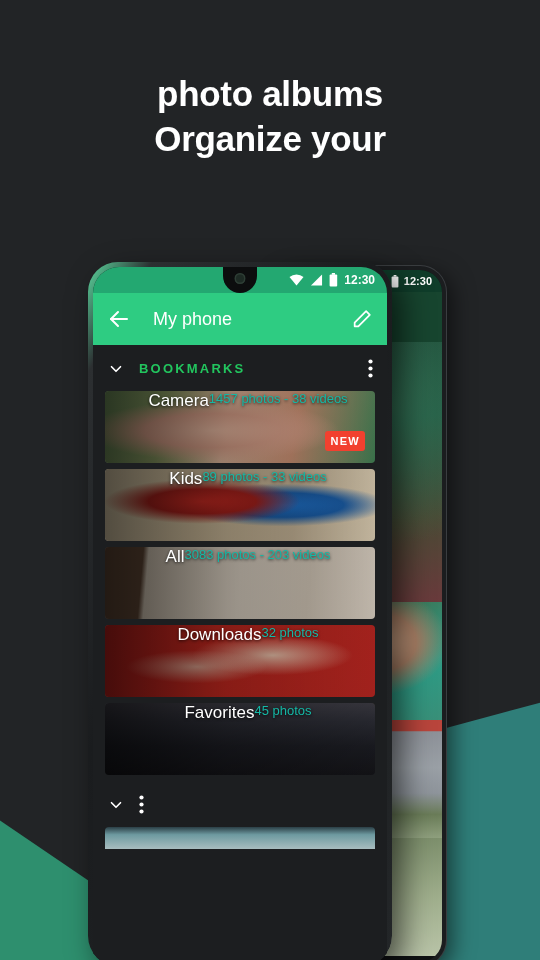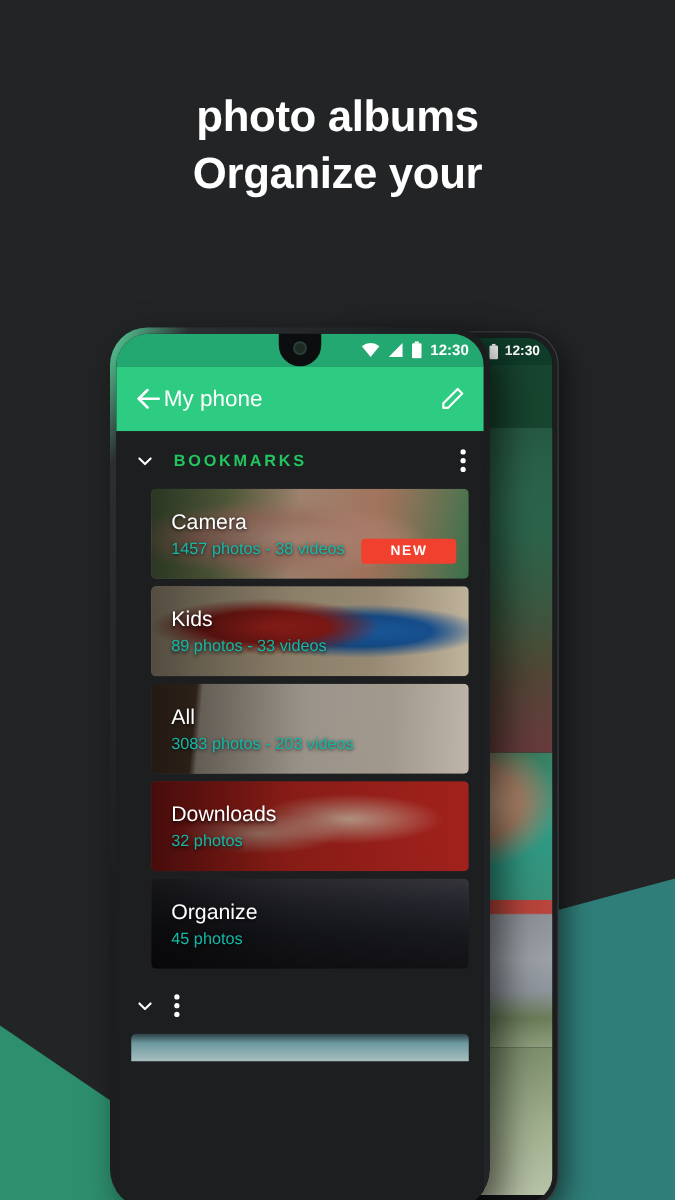--- a/index.html
+++ b/index.html
@@ -202,21 +202,21 @@
     box-shadow: inset 0 0 0 1.5px #2e3d35;
   }
 
   
   .f-appbar {
     height: 52px;
     background: #2ecc82;
     display: flex;
     align-items: center;
     padding: 0 14px;
-    gap: 0;
+    gap: 22px;
   }
   .f-appbar .title {
     flex: 1;
     color: #ffffff;
     font-size: 18px;
   }
 
   
   .f-content {
     background: #1c1e20;
@@ -240,24 +240,23 @@
 
   
   .album-list { padding: 0 12px; }
   .album-row {
     position: relative;
     height: 72px;
     border-radius: 4px;
     margin-bottom: 6px;
     overflow: hidden;
     display: flex;
-    flex-direction: column;
+    flex-direction: row;
     justify-content: center;
     padding-left: 16px;
-    margin-left: 16px;
   }
   .album-row .thumb {
     position: absolute;
     inset: 0;
     z-index: 0;
   }
   .album-row .scrim {
     position: absolute;
     inset: 0;
     z-index: 1;
@@ -276,21 +275,21 @@
   .badge-new {
     position: absolute;
     right: 10px;
     bottom: 12px;
     z-index: 3;
     background: #f2402f;
     color: #ffffff;
     font-size: 11px;
     font-weight: bold;
     letter-spacing: 1.3px;
-    padding: 4px 23px;
+    padding: 4px 5px;
     border-radius: 3px;
   }
   .row-trash {
     position: absolute;
     right: 16px;
     bottom: 14px;
     z-index: 3;
   }
 
   
@@ -474,21 +473,21 @@
           <div class="album-row">
             <div class="thumb th-downloads"></div>
             <div class="scrim"></div>
             <span class="a-title">Downloads</span>
             <span class="a-sub">32 photos</span>
           </div>
 
           <div class="album-row">
             <div class="thumb th-favorites"></div>
             <div class="scrim"></div>
-            <span class="a-title">Organize</span>
+            <span class="a-title">Favorites</span>
             <span class="a-sub">45 photos</span>
           </div>
 
 
         </div>
 
         <div class="section-header">
           <span>
             <svg width="18" height="18" viewBox="0 0 24 24" fill="none" stroke="#ffffff" stroke-width="2.2" stroke-linecap="round" stroke-linejoin="round">
                 <path d="M6 9l6 6 6-6"></path>

